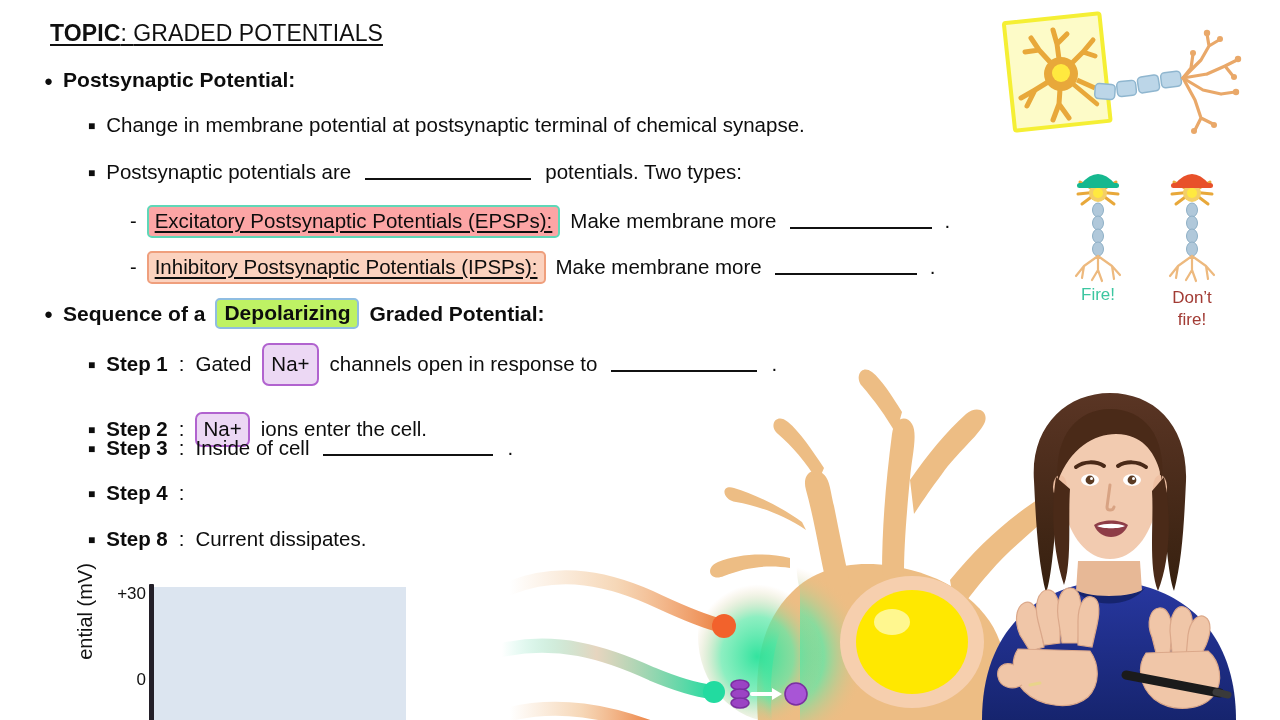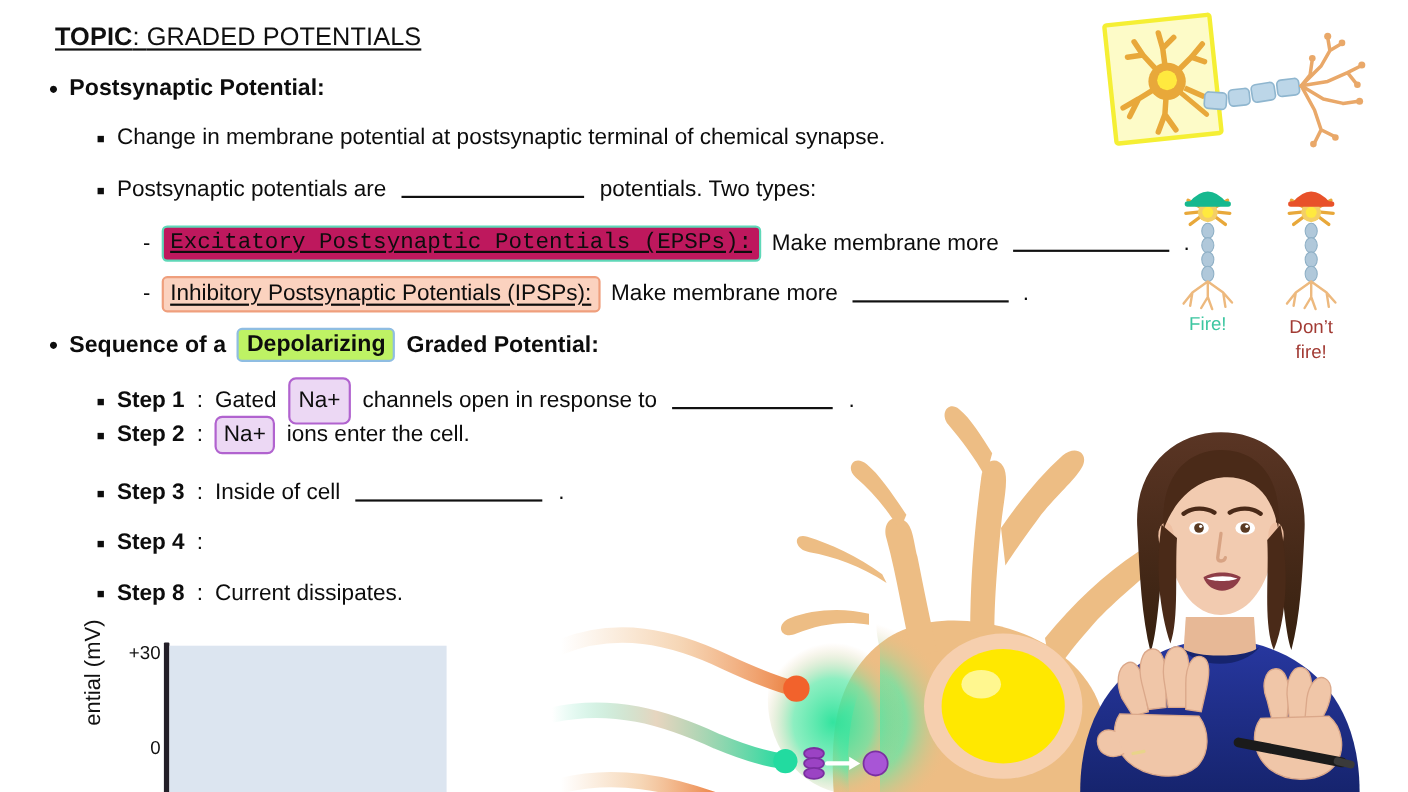--- a/index.html
+++ b/index.html
@@ -69,23 +69,22 @@
   }
 
   
   .chip {
     display: inline-block;
     padding: 2px 6px 3px 6px;
     border-radius: 5px;
     line-height: 1.15;
   }
   .chip-epsp {
-    background: #be185d;
+    background: #fca5a5;
     border: 2px solid #5fd8b8;
-    font-family: Liberation Mono, monospace;
   }
   .chip-ipsp {
     background: #fbd2bf;
     border: 2px solid #ef9f7d;
   }
   .chip-epsp .inner, .chip-ipsp .inner {
     text-decoration: underline; text-underline-offset: 3px;
   }
   .chip-depol {
     background: #bef264;
@@ -382,21 +381,21 @@
     <div class="bullet-l2" style="top:343px;">
       <span class="bold">Step 1</span>
         <span>: </span>
       <span>Gated</span>
       <span class="chip chip-na tall">Na+</span>
       <span>channels open in response to</span>
       <span class="blank" style="width:146px;"></span>
       <span>.</span>
     </div>
 
-    <div class="bullet-l2" style="top:378px;">
+    <div class="bullet-l2" style="top:412px;">
       <span class="bold">Step 2</span>
         <span>: </span>
       <span class="chip chip-na">Na+</span>
       <span>ions enter the cell.</span>
     </div>
 
     <div class="bullet-l2" style="top:436px;">
       <span class="bold">Step 3</span>
         <span>: </span>
       <span>Inside of cell</span>

